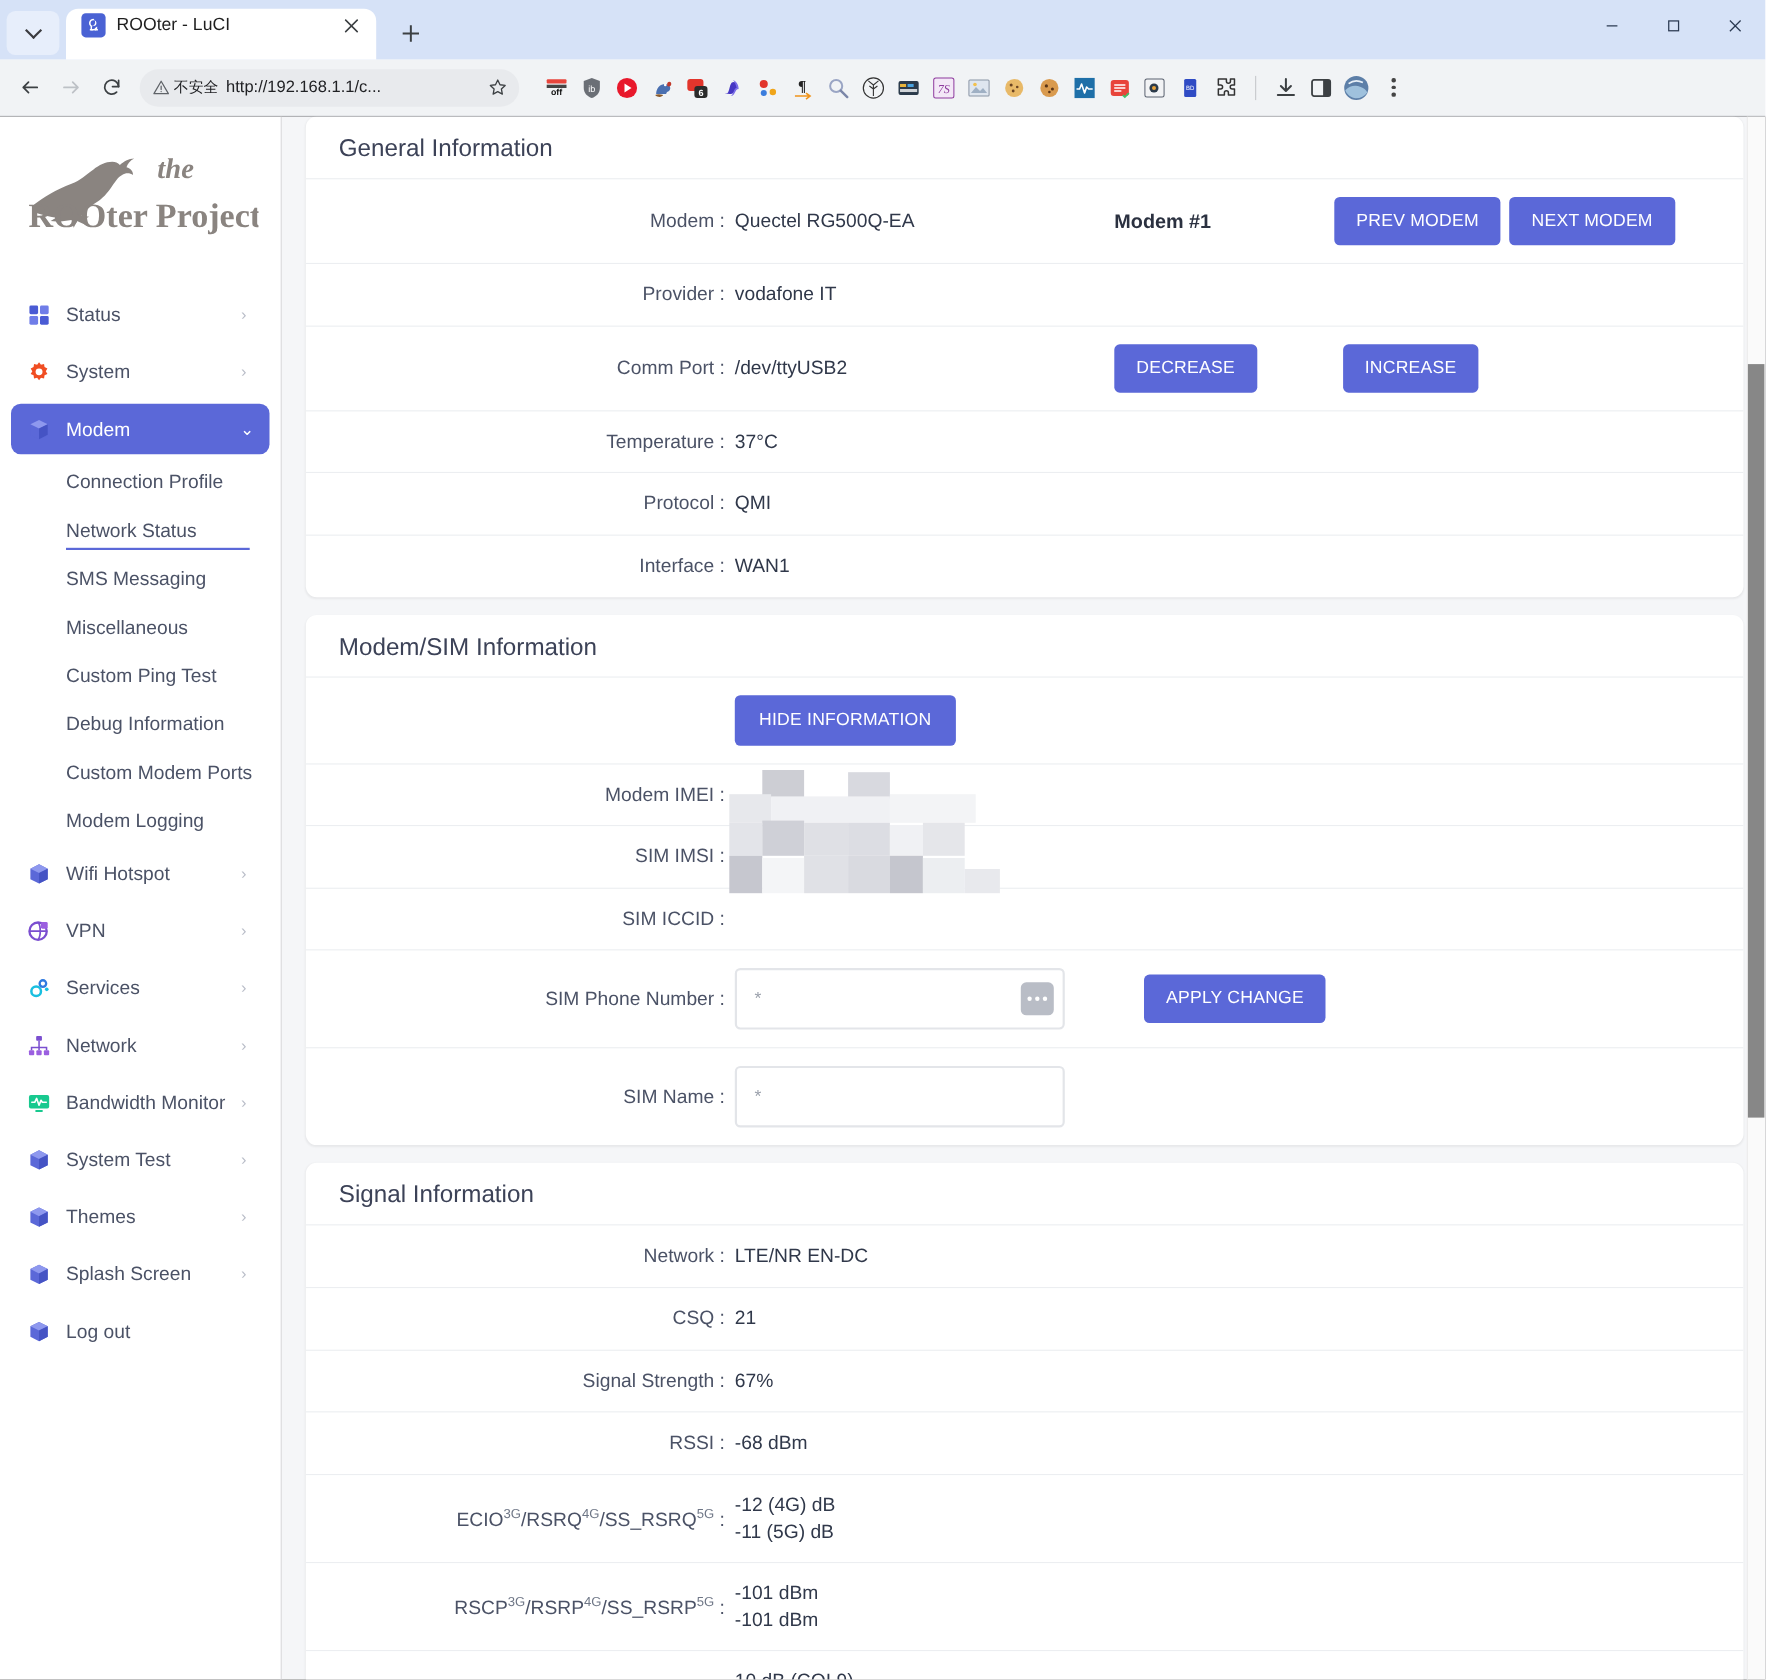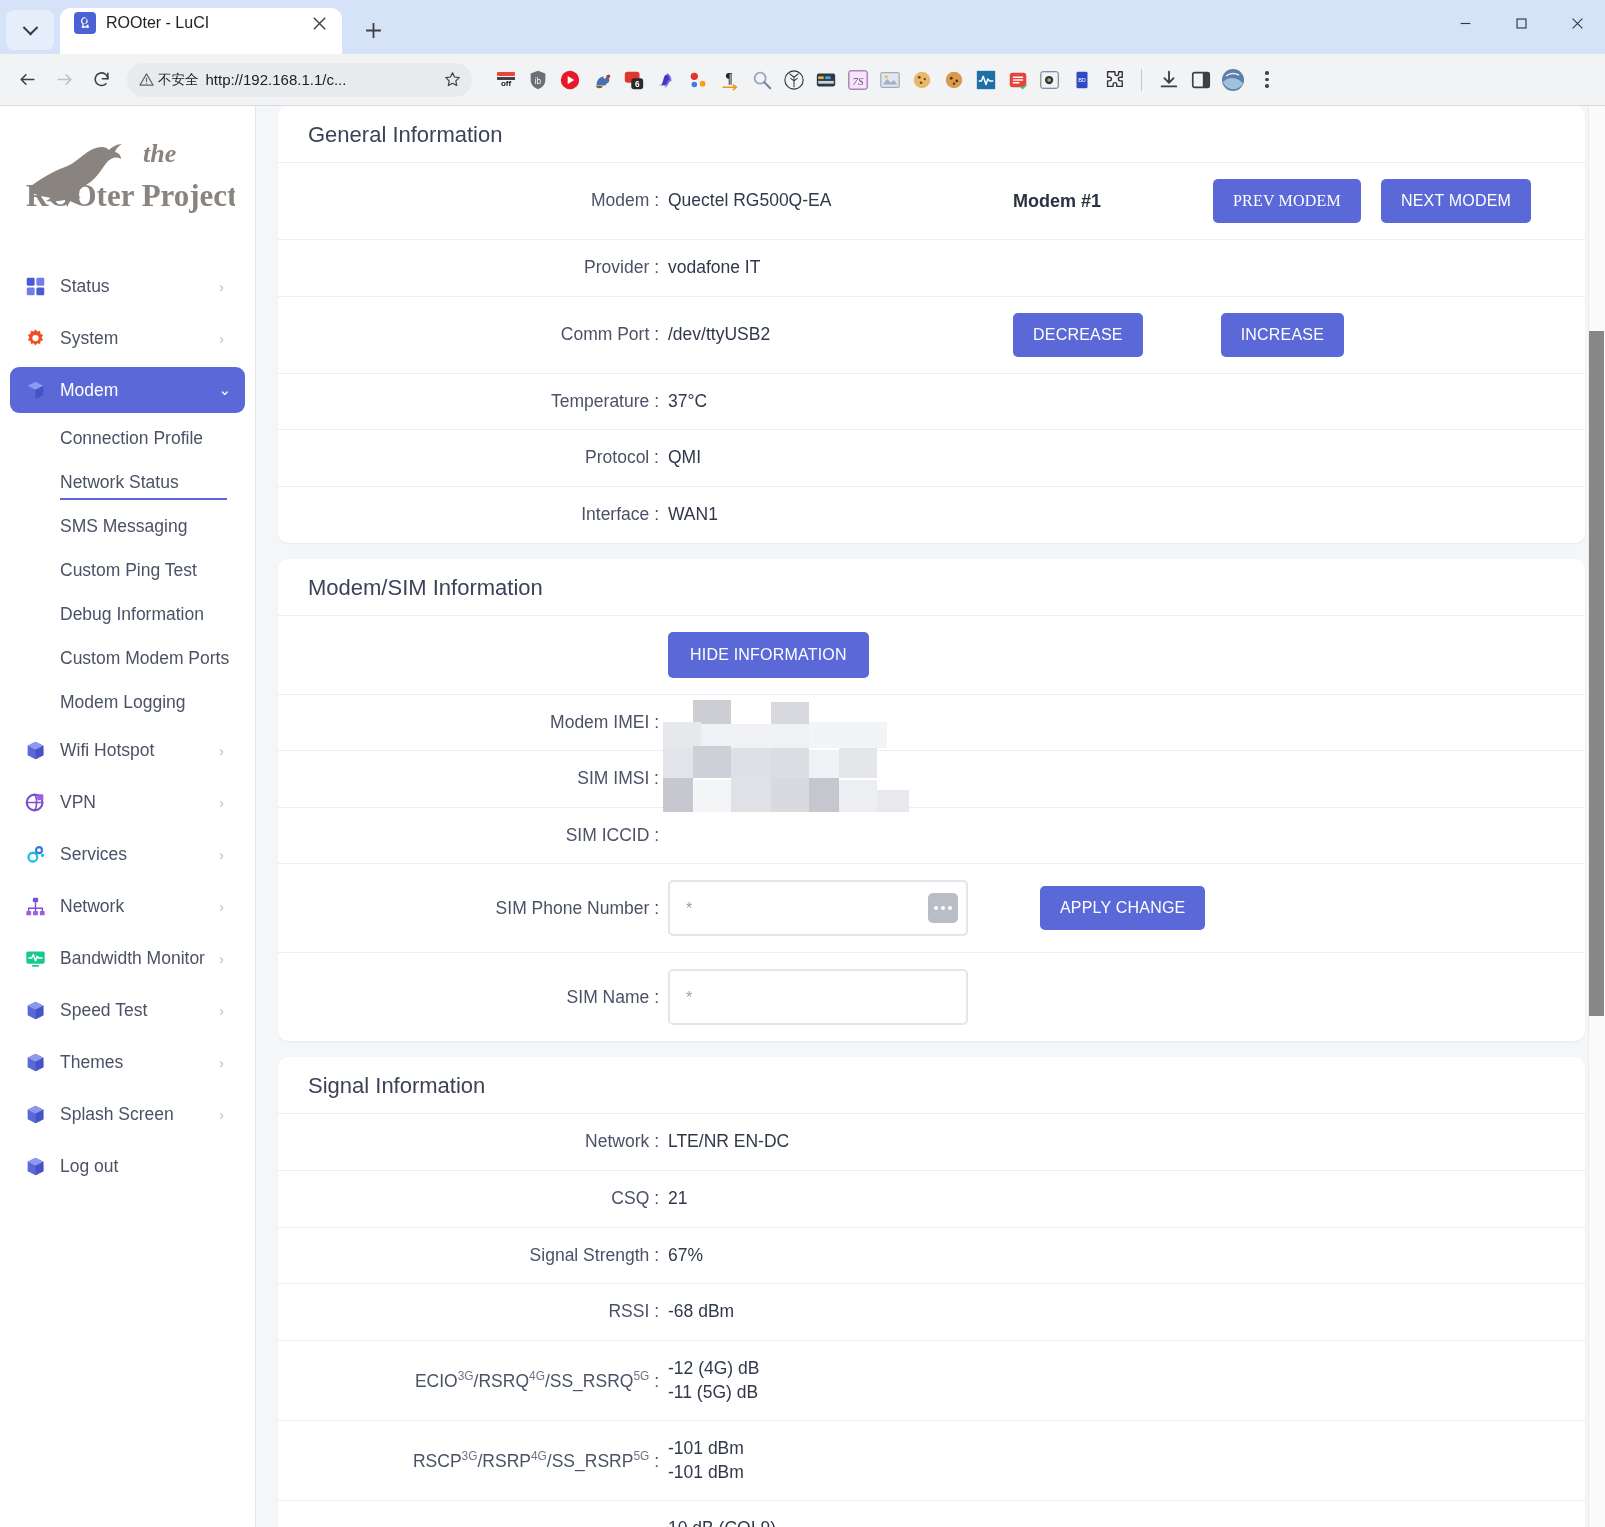--- a/index.html
+++ b/index.html
@@ -431,20 +431,23 @@
             <div class="sub-item">
               <span>Connection Profile</span>
             </div>
             <div class="sub-item cur">
               <span>Network Status</span>
             </div>
             <div class="sub-item">
               <span>SMS Messaging</span>
             </div>
             <div class="sub-item">
+              <span>Miscellaneous</span>
+            </div>
+            <div class="sub-item">
               <span>Custom Ping Test</span>
             </div>
             <div class="sub-item">
               <span>Debug Information</span>
             </div>
             <div class="sub-item">
               <span>Custom Modem Ports</span>
             </div>
             <div class="sub-item">
               <span>Modem Logging</span>
@@ -508,21 +511,21 @@
             <span class="arr">›</span>
           </div>
           <div class="nav-item">
             <span class="ico">
               <svg viewBox="0 0 24 24">
                 <path d="M12 2l9 4.5v11L12 22 3 17.5v-11z" fill="#5b68d8"></path>
                 <path d="M12 2l9 4.5-9 4.5-9-4.5z" fill="#8e98ee"></path>
                 <path d="M12 11l9-4.5v11L12 22z" fill="#4553c4"></path>
               </svg>
             </span>
-            <span class="lbl">Speed Test</span>
+            <span class="lbl">System Test</span>
             <span class="arr">›</span>
           </div>
           <div class="nav-item">
             <span class="ico">
               <svg viewBox="0 0 24 24">
                 <path d="M12 2l9 4.5v11L12 22 3 17.5v-11z" fill="#5b68d8"></path>
                 <path d="M12 2l9 4.5-9 4.5-9-4.5z" fill="#8e98ee"></path>
                 <path d="M12 11l9-4.5v11L12 22z" fill="#4553c4"></path>
               </svg>
             </span>
@@ -556,21 +559,21 @@
 
     <div class="main">
 
       <div class="card">
         <div class="card-title">General Information</div>
 
         <div class="row tall" style="border-top:1px solid #eceef1;">
           <div class="lbl-col">Modem :</div>
           <div class="val-col" style="flex:0 0 345px;">Quectel RG500Q-EA</div>
           <div class="strong" style="flex:0 0 200px;">Modem #1</div>
-          <button class="btn" style="flex:0 0 auto;margin-right:20px;font-family:Liberation Serif, serif;">PREV MODEM</button>
+          <button class="btn" style="flex:0 0 auto;margin-right:8px;">PREV MODEM</button>
           <button class="btn" style="flex:0 0 auto;">NEXT MODEM</button>
         </div>
 
 
         <div class="row">
           <div class="lbl-col">Provider :</div>
           <div class="val-col">vodafone IT</div>
         </div>
 
         <div class="row tall">

